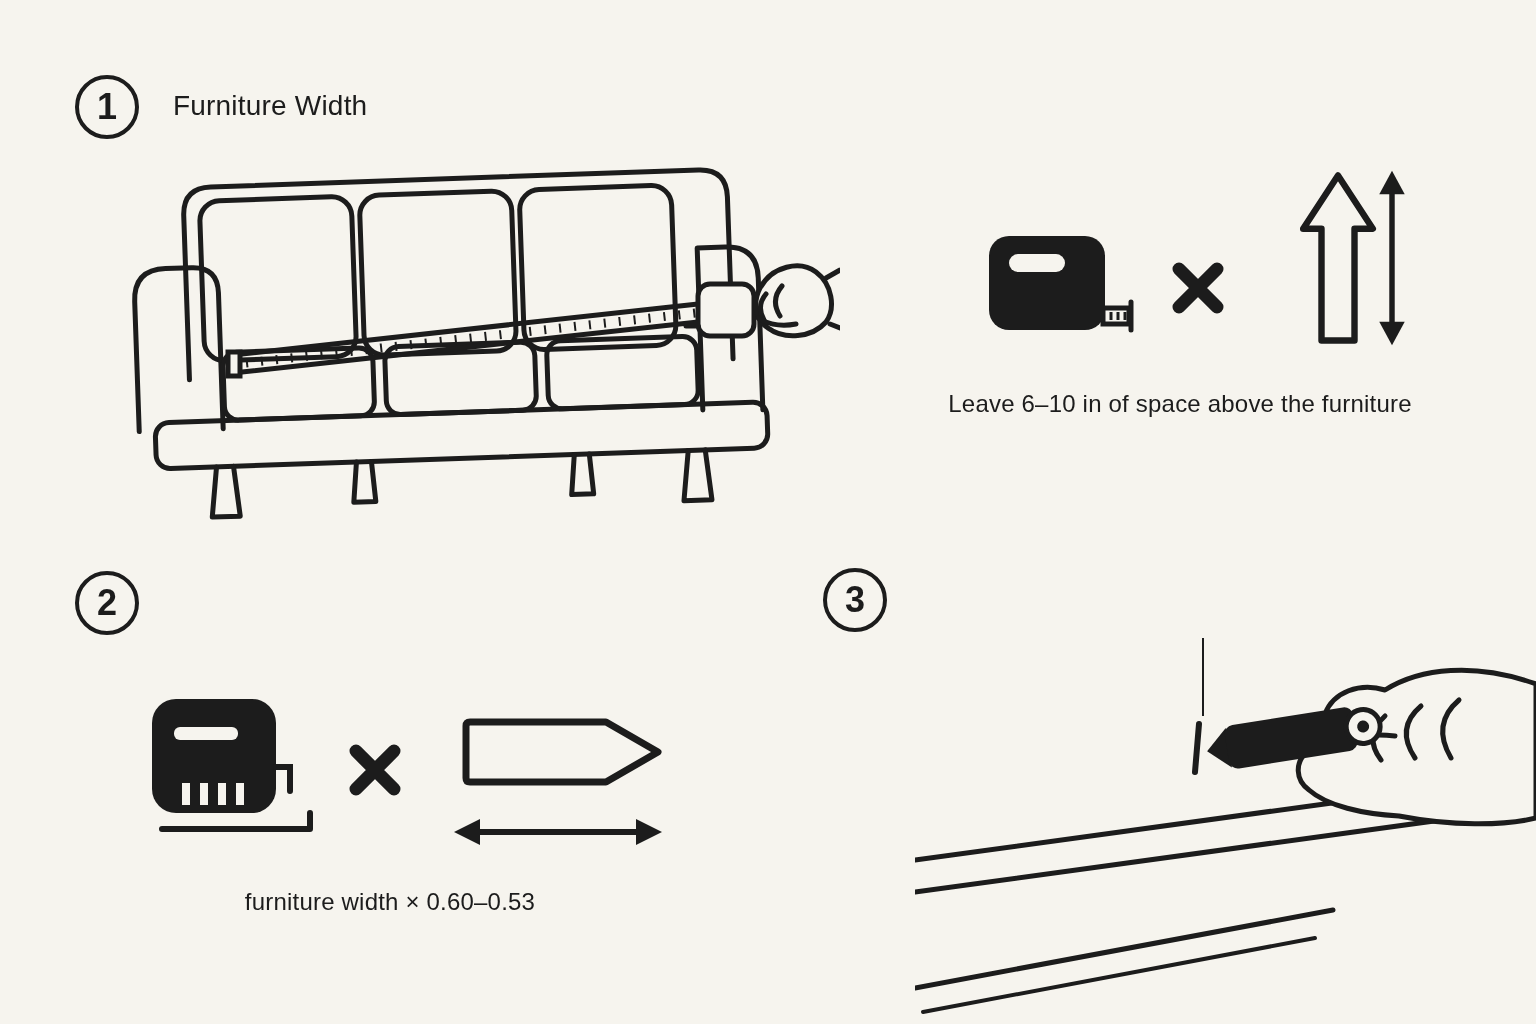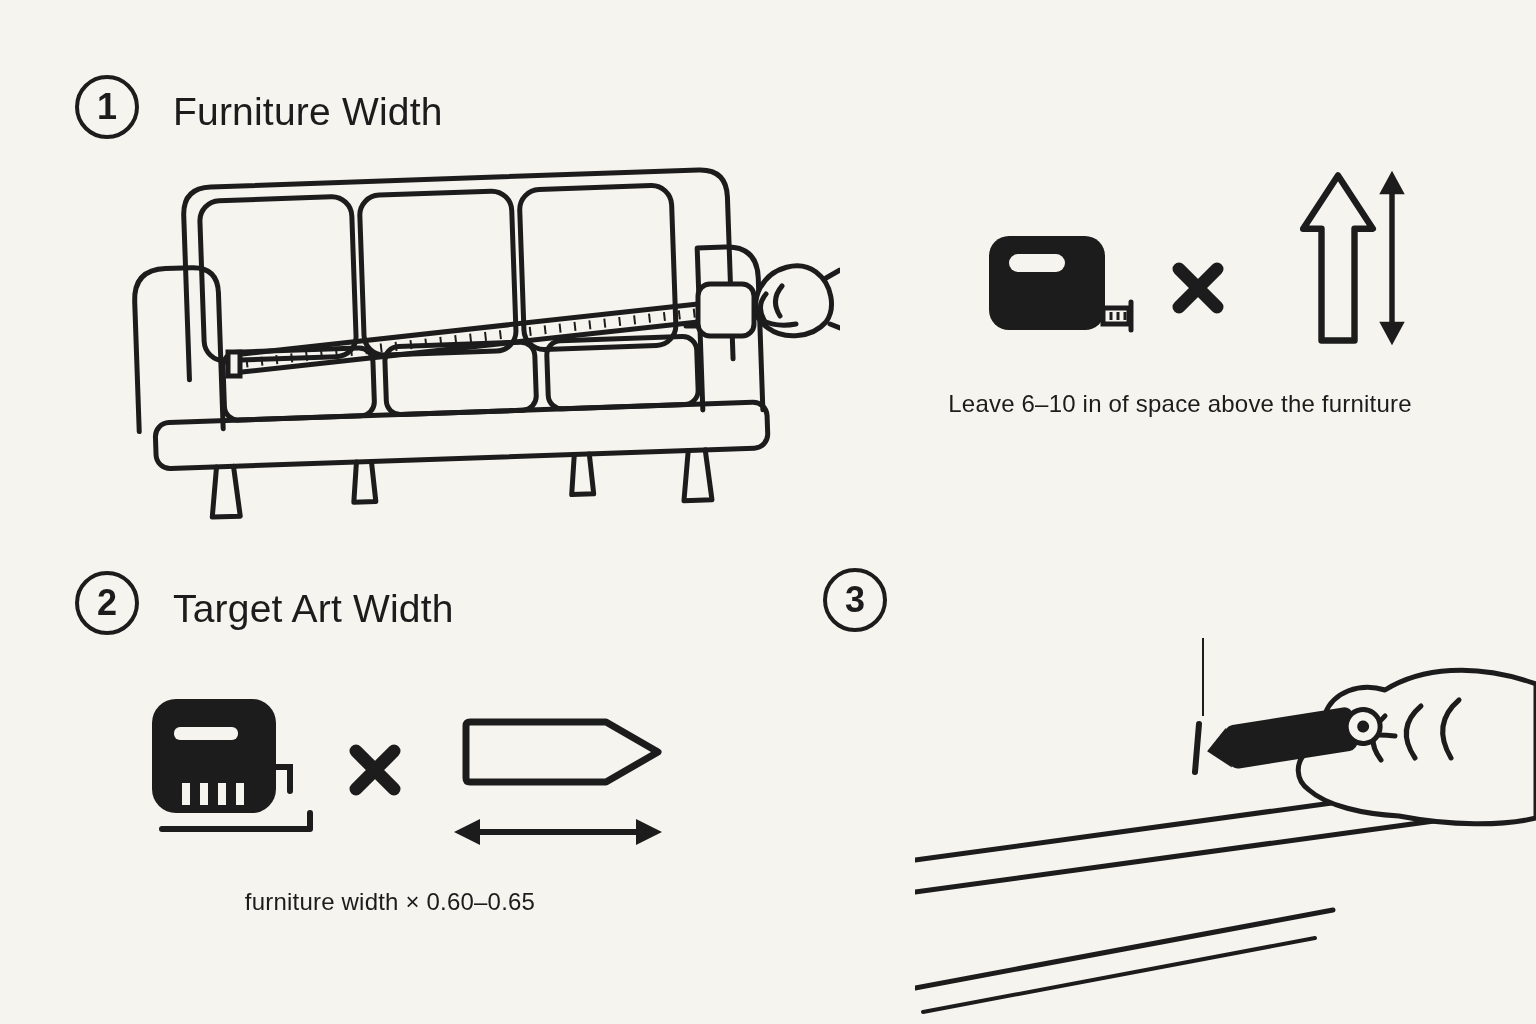--- a/index.html
+++ b/index.html
@@ -11,21 +11,21 @@
     font-family:"Liberation Sans", sans-serif;
     color:#1c1c1c;
   }
   .abs{position:absolute;}
   .badge{
     width:64px;height:64px;border:4px solid #1c1c1c;border-radius:50%;
     display:flex;align-items:center;justify-content:center;
     font-size:36px;font-weight:bold;background:#f6f4ee;box-sizing:border-box;
   }
   .step-title{
-    font-size:39px;font-weight:500;letter-spacing:0.2px;white-space:nowrap;
+    font-size:28px;font-weight:500;letter-spacing:0.2px;white-space:nowrap;
   }
   .caption{
     font-size:24px;font-weight:400;text-align:center;letter-spacing:0.2px;white-space:nowrap;
   }
   svg{display:block;}
 </style>
 </head>
 <body>
 
 <div class="stage">
@@ -98,21 +98,20 @@
     <line x1="22" y1="22" x2="22" y2="174" stroke="#1c1c1c" stroke-width="6"></line>
     <path d="M22 2 L36 28 H8 Z" fill="#1c1c1c"></path>
     <path d="M22 194 L36 168 H8 Z" fill="#1c1c1c"></path>
   </svg>
 
   <div class="abs caption" style="left:850px;top:390px;width:660px;">Leave 6–10 in of space above the furniture</div>
 
   <div class="abs badge" style="left:75px;top:571px;">
     <span>2</span>
   </div>
-  <div class="abs step-title" style="left:173px;top:587px;">Target Art Width</div>
 
   <svg class="abs" style="left:148px;top:695px;" width="170" height="150" viewBox="0 0 170 150">
     <rect x="4" y="4" width="124" height="114" rx="24" fill="#1c1c1c"></rect>
     <rect x="26" y="32" width="64" height="13" rx="6" fill="#f6f4ee"></rect>
     <path d="M38 88 v22 M56 88 v22 M74 88 v22 M92 88 v22" stroke="#f6f4ee" stroke-width="8"></path>
     <path d="M128 72 h14 v24" stroke="#1c1c1c" stroke-width="6" fill="none" stroke-linecap="round"></path>
     <path d="M14 134 h148 v-16" stroke="#1c1c1c" stroke-width="6" fill="none" stroke-linecap="round" stroke-linejoin="round"></path>
   </svg>
 
   <svg class="abs" style="left:345px;top:740px;" width="60" height="60" viewBox="0 0 60 60">
@@ -122,21 +121,21 @@
   <svg class="abs" style="left:456px;top:712px;" width="212" height="80" viewBox="0 0 212 80">
     <path d="M14 10 H150 L202 40 L150 70 H14 Q10 70 10 66 V14 Q10 10 14 10 Z" fill="#f6f4ee" stroke="#1c1c1c" stroke-width="7" stroke-linejoin="round"></path>
   </svg>
 
   <svg class="abs" style="left:452px;top:812px;" width="212" height="40" viewBox="0 0 212 40">
     <line x1="22" y1="20" x2="190" y2="20" stroke="#1c1c1c" stroke-width="6"></line>
     <path d="M2 20 L28 7 V33 Z" fill="#1c1c1c"></path>
     <path d="M210 20 L184 7 V33 Z" fill="#1c1c1c"></path>
   </svg>
 
-  <div class="abs caption" style="left:140px;top:888px;width:500px;">furniture width × 0.60–0.65</div>
+  <div class="abs caption" style="left:140px;top:888px;width:500px;">furniture width × 0.60–0.53</div>
 
   <div class="abs badge" style="left:823px;top:568px;">
     <span>3</span>
   </div>
 
   <svg class="abs" style="left:915px;top:620px;" width="621" height="404" viewBox="0 0 621 404">
 
     <g stroke="#1c1c1c" fill="none" stroke-linecap="round">
       <line x1="0" y1="240" x2="621" y2="155" stroke-width="5"></line>
       <line x1="0" y1="272" x2="621" y2="187" stroke-width="5"></line>

